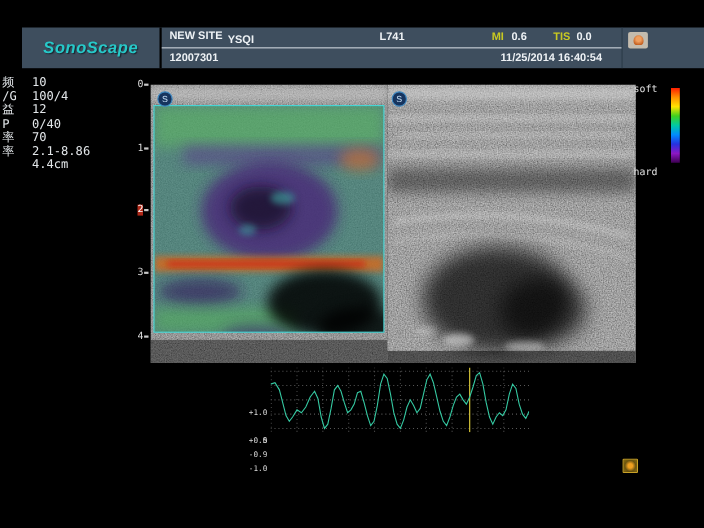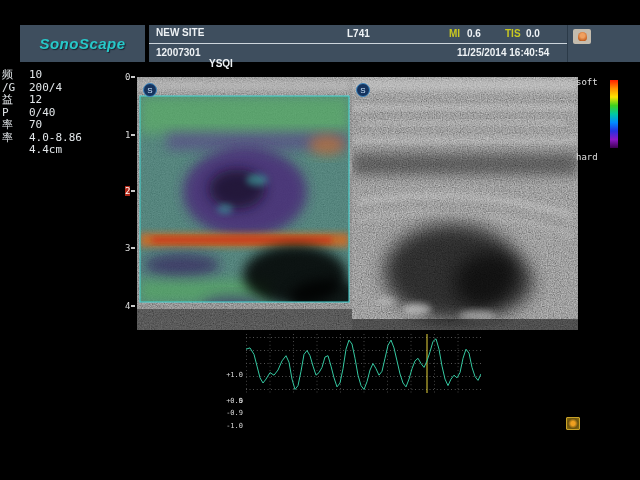--- a/index.html
+++ b/index.html
@@ -1,21 +1,21 @@
 <!DOCTYPE html>
 <html><head>
 <meta charset="utf-8">
 <style>
   html,body{margin:0;padding:0;background:#000;}
   #screen{position:relative;width:640px;height:480px;background:#000;overflow:hidden;
           font-family:"Liberation Sans",sans-serif;}
   
   .header{position:absolute;left:20px;top:25px;width:620px;height:37px;background:#3e4e5e;display:flex;}
   .logo-sec{width:125px;height:100%;display:flex;align-items:center;justify-content:center;
-            border-right:4px solid #000000;}
+            border-right:2px solid #000000;}
   .logo{color:#27c9c9;font-style:italic;font-weight:bold;font-size:15px;letter-spacing:.5px;
         text-shadow:1px 1px 1px #1a2630;}
   .info-sec{position:relative;width:418px;height:100%;border-right:1px solid #2b3a48;
             color:#eef2f5;font-size:10px;font-weight:bold;}
   .info-sec .t{position:absolute;white-space:nowrap;}
   .info-divider{position:absolute;top:18px;left:0;width:100%;height:1px;background:#cdd5dc;}
   .yellow{color:#c9c921;}
   .icon-sec{position:relative;flex:1;height:100%;}
   .hdr-icon{position:absolute;left:5px;top:4px;width:18px;height:15px;border-radius:2px;
             background:#c4bcae;display:flex;align-items:center;justify-content:center;}
@@ -64,37 +64,37 @@
     </div>
     <div class="info-sec">
       <span class="t" style="left:7px;top:2px;">NEW SITE</span>
       <span class="t" style="left:198px;top:3px;">L741</span>
       <span class="t yellow" style="left:300px;top:3px;">MI</span>
       <span class="t" style="left:318px;top:3px;">0.6</span>
       <span class="t yellow" style="left:356px;top:3px;">TIS</span>
       <span class="t" style="left:377px;top:3px;">0.0</span>
       <div class="info-divider"></div>
       <span class="t" style="left:7px;top:22px;">12007301</span>
-      <span class="t" style="left:60px;top:33px;">YSQI</span>
+      <span class="t" style="left:60px;top:6px;">YSQI</span>
       <span class="t" style="left:308px;top:22px;">11/25/2014 16:40:54</span>
     </div>
     <div class="icon-sec">
       <div class="hdr-icon">
         <div class="blob"></div>
       </div>
     </div>
   </div>
 
   <div class="params">
     <div class="prow"><span class="plabel">频</span><span>10</span></div>
-    <div class="prow"><span class="plabel">/G</span><span>200/4</span></div>
+    <div class="prow"><span class="plabel">/G</span><span>100/4</span></div>
     <div class="prow"><span class="plabel">益</span><span>12</span></div>
     <div class="prow"><span class="plabel">P</span><span>0/40</span></div>
     <div class="prow"><span class="plabel">率</span><span>70</span></div>
-    <div class="prow"><span class="plabel">率</span><span>4.0-8.86</span></div>
+    <div class="prow"><span class="plabel">率</span><span>2.1-8.86</span></div>
     <div class="prow"><span class="plabel"></span><span>4.4cm</span></div>
   </div>
 
   <div class="dmark" style="top:72px;">
       <span class="dlabel">0</span>
       <span class="dash"></span>
     </div>
   <div class="dmark" style="top:130px;">
       <span class="dlabel">1</span>
       <span class="dash"></span>

